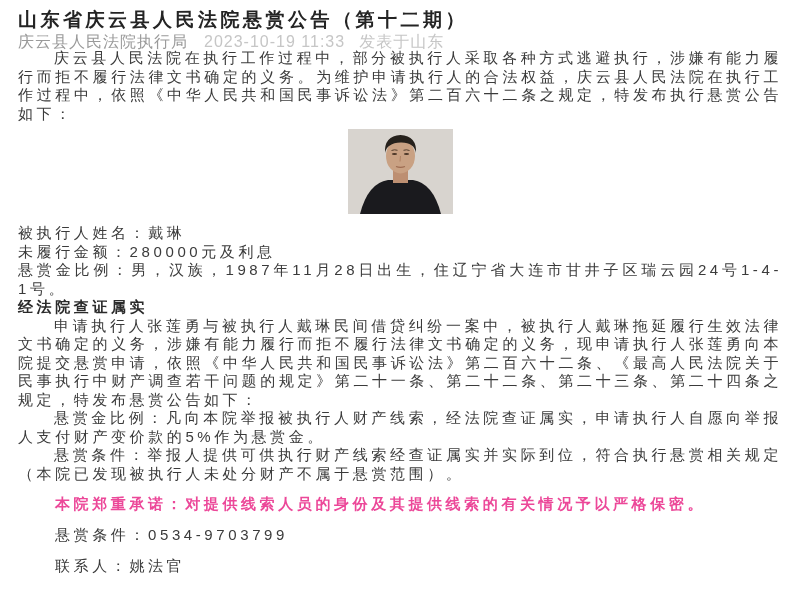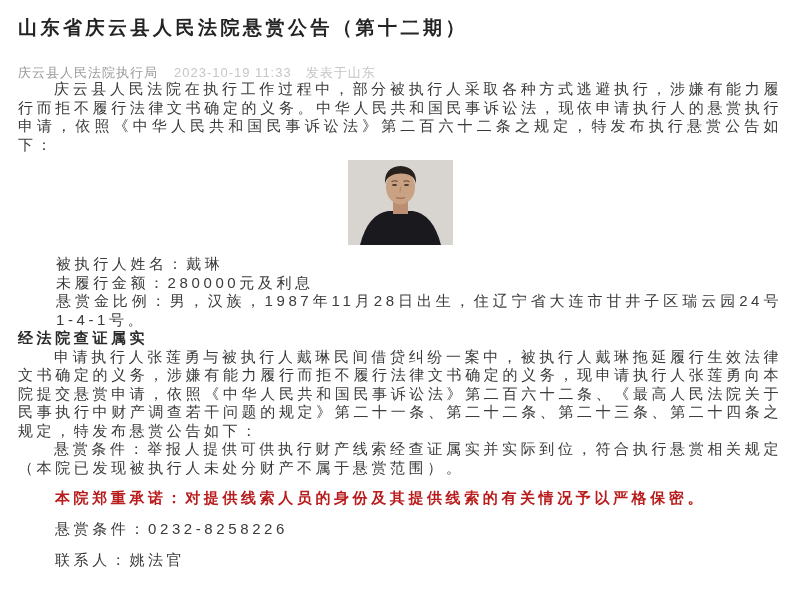--- a/index.html
+++ b/index.html
@@ -5,36 +5,36 @@
   * { box-sizing: border-box; }
   html, body { margin: 0; padding: 0; background: #ffffff; }
   body { font-family: "Liberation Sans", "DejaVu Sans", sans-serif; }
 
   .page {
     position: relative;
     width: 800px;
     height: 600px;
     background: #ffffff;
     overflow: hidden;
-    padding: 16px 18px 0 18px;
+    padding: 8px 18px 0 18px;
     color: #3b3b3b;
   }
 
   .title {
     font-size: 19px;
     font-weight: 700;
     letter-spacing: 3.5px;
     color: #242424;
     line-height: 24px;
     margin: 0;
   }
 
   .byline {
-    margin-top: 25px;
-    font-size: 13px;
+    margin-top: 2px;
+    font-size: 16px;
     letter-spacing: 1px;
     line-height: 15px;
     white-space: nowrap;
   }
   .byline .author { color: #9a9a9a; margin-right: 16px; }
   .byline .meta   { color: #c6c6c6; margin-right: 14px; }
 
   p.body {
     font-size: 15px;
     line-height: 18.5px;
@@ -51,21 +51,21 @@
     height: 85px;
     display: flex;
     justify-content: center;
   }
   .photo {
     width: 105px;
     height: 85px;
     display: block;
   }
 
-  .details { margin-top: 10px; margin-left: 38px; }
+  .details { margin-top: 10px; }
   .details .row {
     font-size: 15px;
     line-height: 18.5px;
     letter-spacing: 3.6px;
     text-align: justify;
     color: #3b3b3b;
   }
 
   .section-heading {
     font-size: 15px;
@@ -76,21 +76,21 @@
     margin: 0;
   }
 
   .promise {
     margin-top: 12px;
     padding-left: 37px;
     font-size: 15px;
     line-height: 18.5px;
     letter-spacing: 3.6px;
     font-weight: 700;
-    color: #b91c1c;
+    color: #ec4899;
   }
 
   .contact-row {
     padding-left: 37px;
     font-size: 15px;
     line-height: 18.5px;
     letter-spacing: 3.6px;
     color: #3b3b3b;
   }
   .contact-row.phone { margin-top: 12px; }
@@ -100,21 +100,21 @@
 <body>
 
 <div class="page">
 
   <h1 class="title">山东省庆云县人民法院悬赏公告（第十二期）</h1>
 
   <div class="byline">
     <span class="author">庆云县人民法院执行局</span><span class="meta">2023-10-19 11:33</span><span class="meta">发表于山东</span>
   </div>
 
-  <p class="body indent mt11">庆云县人民法院在执行工作过程中，部分被执行人采取各种方式逃避执行，涉嫌有能力履行而拒不履行法律文书确定的义务。中华人民共和国民事诉讼法，现依申请执行人的悬赏执行申请，依照《中华人民共和国民事诉讼法》第二百六十二条之规定，特发布执行悬赏公告如下：</p>
+  <p class="body indent mt11">庆云县人民法院在执行工作过程中，部分被执行人采取各种方式逃避执行，涉嫌有能力履行而拒不履行法律文书确定的义务。为维护申请执行人的合法权益，庆云县人民法院在执行工作过程中，依照《中华人民共和国民事诉讼法》第二百六十二条之规定，特发布执行悬赏公告如下：</p>
 
   <div class="photo-wrap">
     <svg class="photo" viewBox="0 0 105 85" aria-hidden="true">
       <rect x="0" y="0" width="105" height="85" fill="#d8d4cf"></rect>
       <path d="M12,85 Q20,54 40,51 L65,51 Q85,54 93,85 Z" fill="#1a1a1e"></path>
       <rect x="45" y="37" width="15" height="17" fill="#bd8f72"></rect>
       <ellipse cx="52.5" cy="27" rx="14.5" ry="17.5" fill="#c9a183"></ellipse>
       <path d="M37,24 Q36,7 52.5,6 Q69,7 68,24 Q66,13 52.5,13.5 Q39,14 37,24 Z" fill="#26211c"></path>
       <ellipse cx="46.5" cy="25" rx="2.6" ry="1.1" fill="#4a3527"></ellipse>
       <ellipse cx="58.5" cy="25" rx="2.6" ry="1.1" fill="#4a3527"></ellipse>
@@ -127,20 +127,21 @@
 
   <div class="details">
     <div class="row"><span>被执行人姓名：</span><span>戴琳</span></div>
     <div class="row"><span>未履行金额：</span><span>280000元及利息</span></div>
     <div class="row"><span>悬赏金比例：</span><span>男，汉族，1987年11月28日出生，住辽宁省大连市甘井子区瑞云园24号1-4-1号。</span></div>
   </div>
 
   <h2 class="section-heading">经法院查证属实</h2>
 
   <p class="body indent">申请执行人张莲勇与被执行人戴琳民间借贷纠纷一案中，被执行人戴琳拖延履行生效法律文书确定的义务，涉嫌有能力履行而拒不履行法律文书确定的义务，现申请执行人张莲勇向本院提交悬赏申请，依照《中华人民共和国民事诉讼法》第二百六十二条、《最高人民法院关于民事执行中财产调查若干问题的规定》第二十一条、第二十二条、第二十三条、第二十四条之规定，特发布悬赏公告如下：</p>
+  <p class="body indent">悬赏金比例：凡向本院举报被执行人财产线索，经法院查证属实，申请执行人自愿向举报人支付财产变价款的5%作为悬赏金。</p>
   <p class="body indent">悬赏条件：举报人提供可供执行财产线索经查证属实并实际到位，符合执行悬赏相关规定（本院已发现被执行人未处分财产不属于悬赏范围）。</p>
 
   <div class="promise">本院郑重承诺：对提供线索人员的身份及其提供线索的有关情况予以严格保密。</div>
 
-  <div class="contact-row phone"><span>悬赏条件：</span><span>0232-8258226</span></div>
+  <div class="contact-row phone"><span>悬赏条件：</span><span>0534-9703799</span></div>
   <div class="contact-row person"><span>联系人：</span><span>姚法官</span></div>
 
 </div>
 
 </body></html>

